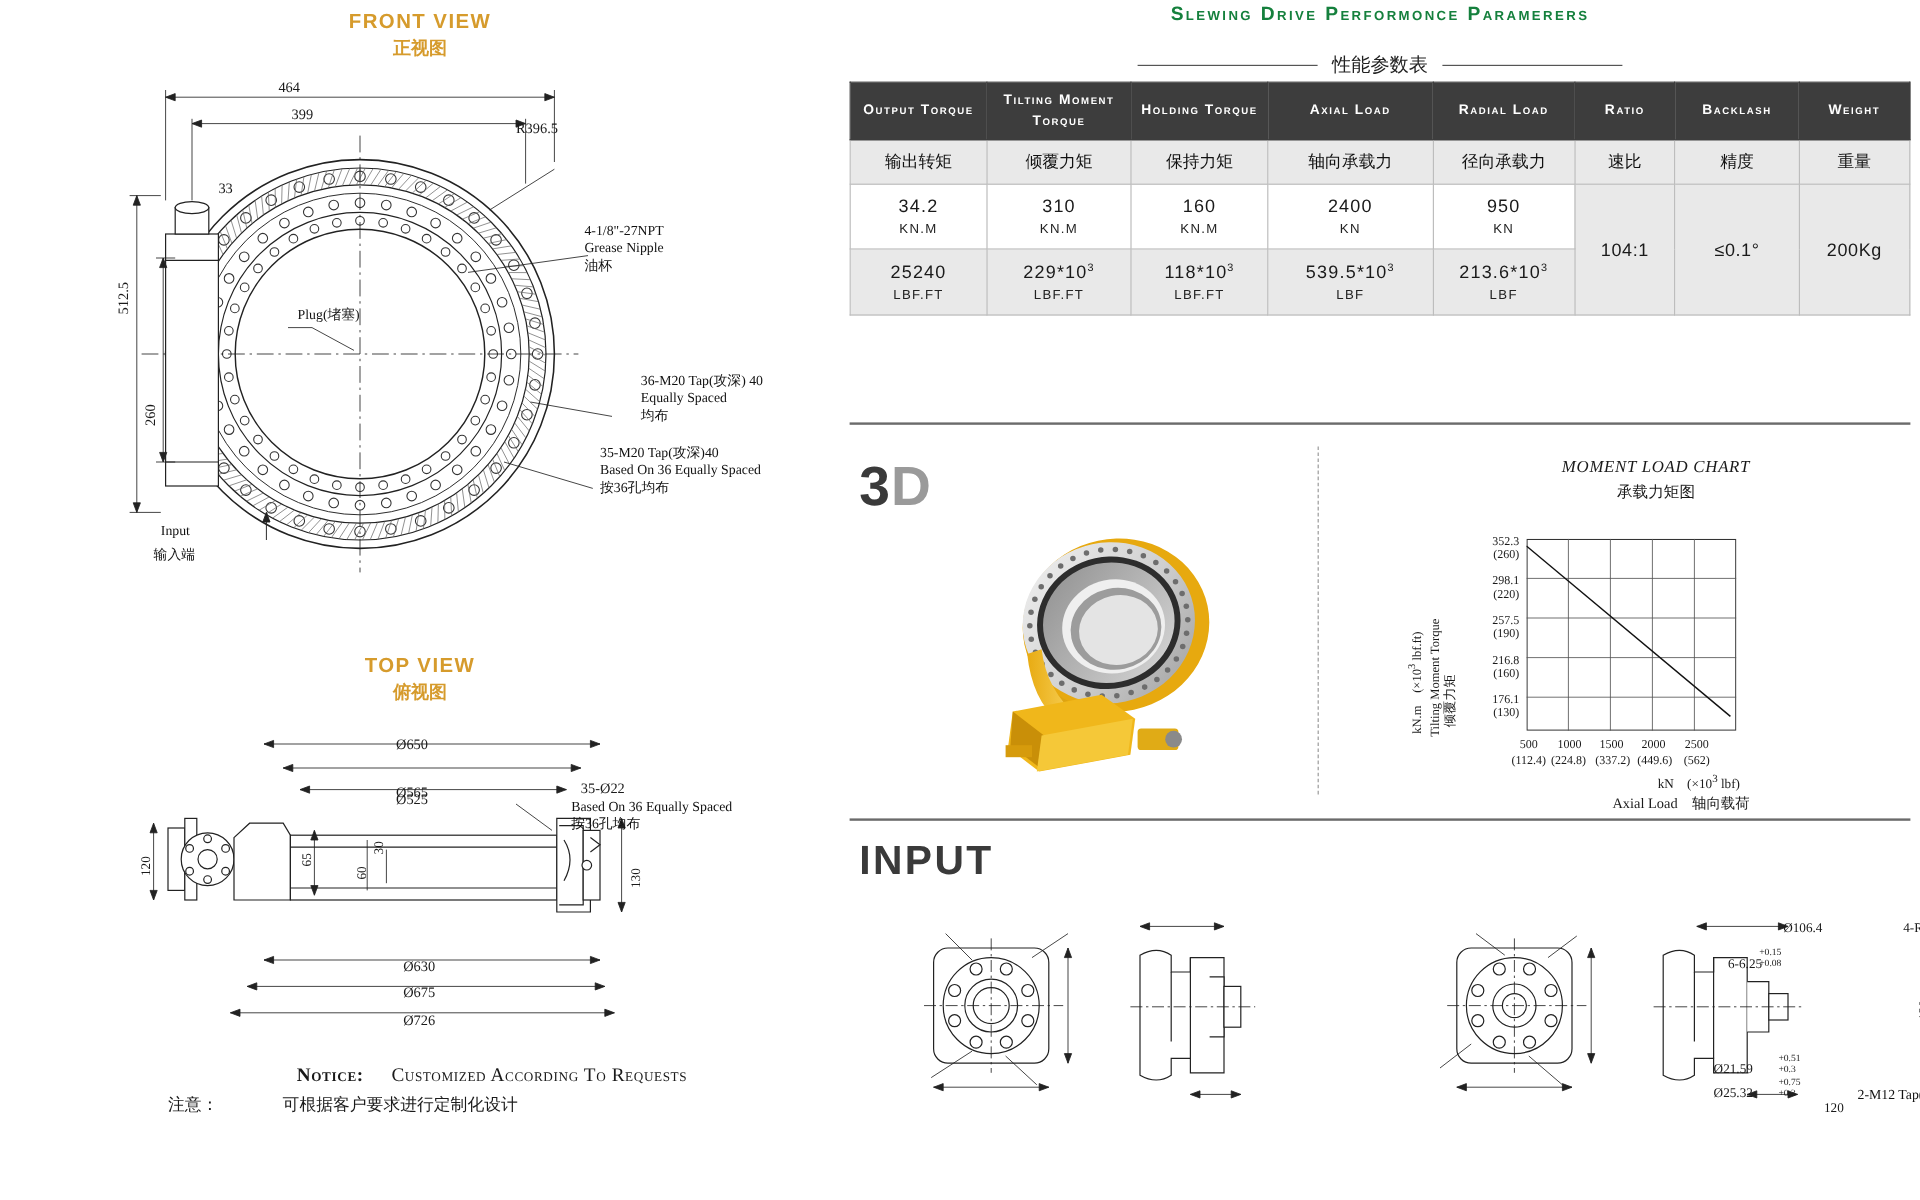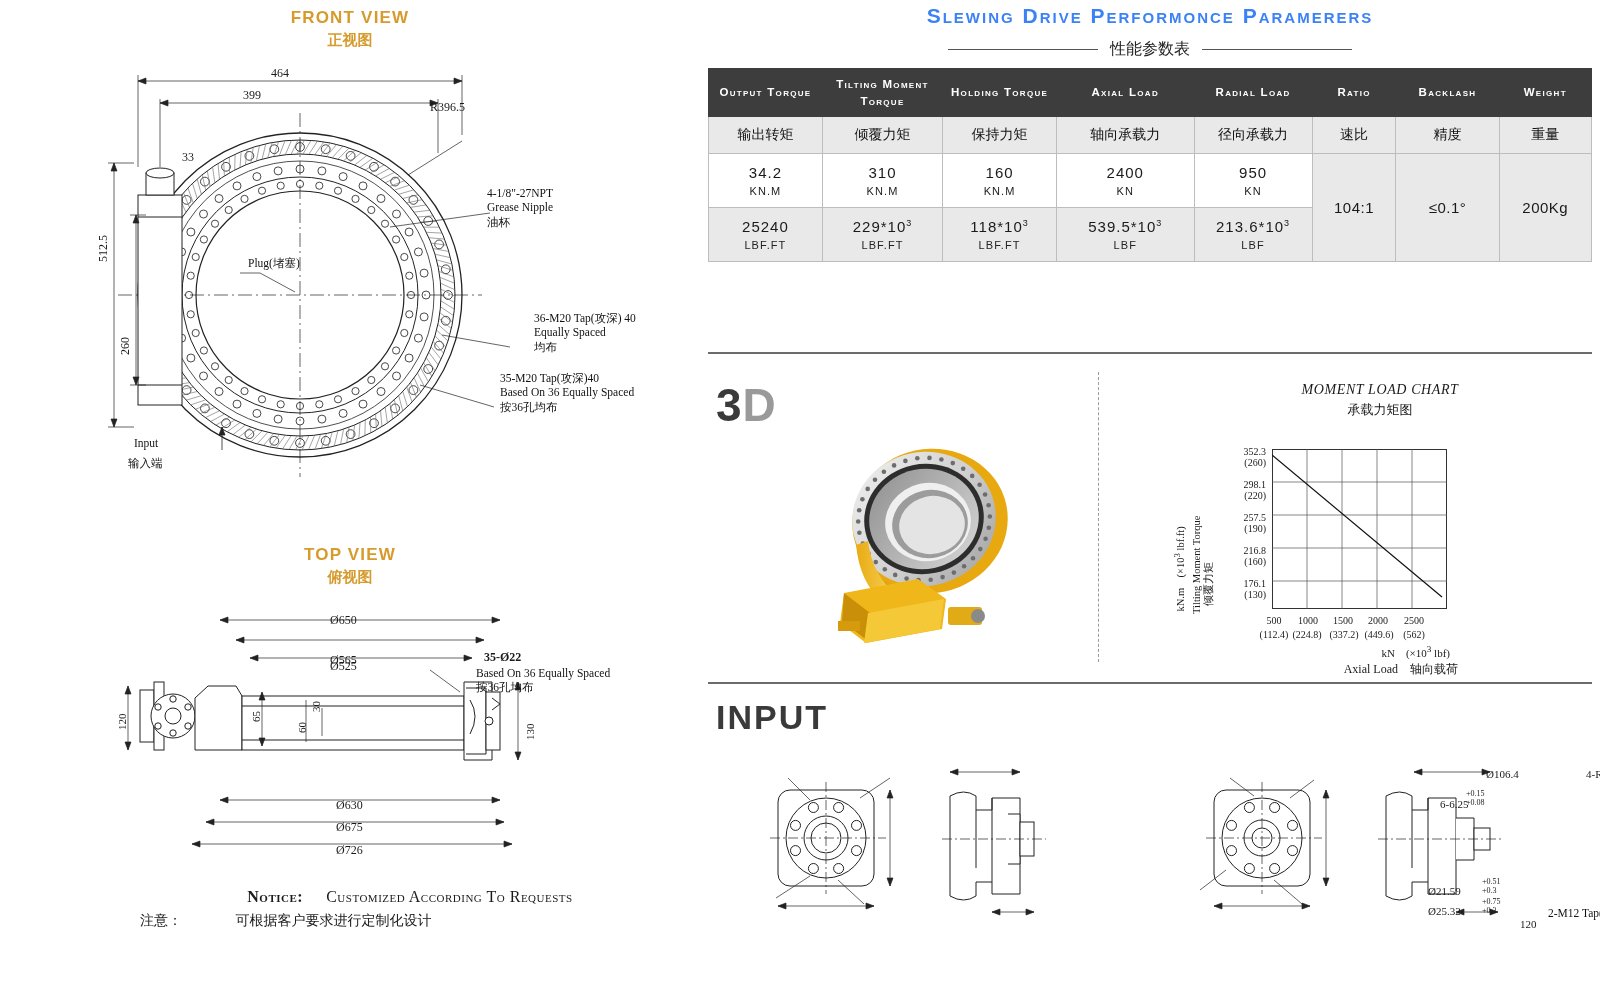--- a/index.html
+++ b/index.html
@@ -44,24 +44,24 @@
   .notice .row1 { font-size:16px; letter-spacing:0.5px;text-align:center; }
   .notice .row1 .lbl { font-variant:small-caps; font-weight:bold; }
   .notice .row2 { font-size:14px; margin-top:6px; }
   .notice .ind { display:inline-block; width:92px; }
 
   
   .right { position:absolute; left:700px; top:0; width:900px; height:1000px; }
 
   .hdr { position:absolute; left:0; top:4px; width:900px; text-align:center; }
   .hdr .en {
-    font-size:21px; font-weight:bold; letter-spacing:2px; color:#3b82f6;
+    font-size:16px; font-weight:bold; letter-spacing:2px; color:#15803d;
     font-variant:small-caps;
   }
-  .hdr .cnwrap { margin-top:11px; display:flex; align-items:center; justify-content:center; gap:12px; }
+  .hdr .cnwrap { margin-top:22px; display:flex; align-items:center; justify-content:center; gap:12px; }
   .hdr .cnwrap .bar { height:1px; background:#555; width:150px; }
   .hdr .cn { font-size:16px; color:#222; }
 
   
   .tbl-wrap { position:absolute; left:8px; top:68px; width:884px; }
   table.spec { border-collapse:collapse; width:884px; table-layout:fixed; }
   table.spec th, table.spec td {
     border:1px solid #bdbdbd; text-align:center; vertical-align:middle;
   }
   table.spec thead th {
@@ -454,21 +454,21 @@
           <line x1="170" y1="218" x2="150" y2="218"></line>
         </g>
 
         <g stroke="#222" stroke-width="0.8">
           <line x1="132" y1="395" x2="132" y2="372"></line>
           <path d="M132 372 l-3 8 h6 z" fill="#222"></path>
         </g>
       </svg>
     </div>
 
-    <div class="dim-label" style="left:232px; top:66px;margin-left:39px;">464</div>
+    <div class="dim-label" style="left:232px; top:66px;">464</div>
     <div class="dim-label" style="left:243px; top:88px;">399</div>
     <div class="dim-label" style="left:430px; top:100px;">R396.5</div>
     <div class="dim-label" style="left:182px; top:150px;">33</div>
     <div class="dim-label" style="left:96px; top:262px; transform:rotate(-90deg); transform-origin:left top;">512.5</div>
     <div class="dim-label" style="left:118px; top:355px; transform:rotate(-90deg); transform-origin:left top;">260</div>
 
     <div class="callout" style="left:487px; top:186px; white-space:pre;">4-1/8"-27NPT
 Grease Nipple
 油杯</div>
     <div class="callout" style="left:248px; top:256px;">Plug(堵塞)</div>
@@ -556,21 +556,21 @@
     <div class="dim-label" style="left:330px; top:617px;margin-top:36px;">Ø565</div>
     <div class="dim-label" style="left:330px; top:659px;">Ø525</div>
     <div class="dim-label" style="left:336px; top:798px;">Ø630</div>
     <div class="dim-label" style="left:336px; top:820px;">Ø675</div>
     <div class="dim-label" style="left:336px; top:843px;">Ø726</div>
     <div class="dim-label small" style="left:116px; top:730px; transform:rotate(-90deg); transform-origin:left top;">120</div>
     <div class="dim-label small" style="left:250px; top:722px; transform:rotate(-90deg); transform-origin:left top;">65</div>
     <div class="dim-label small" style="left:296px; top:733px; transform:rotate(-90deg); transform-origin:left top;">60</div>
     <div class="dim-label small" style="left:310px; top:712px; transform:rotate(-90deg); transform-origin:left top;">30</div>
     <div class="dim-label small" style="left:524px; top:740px; transform:rotate(-90deg); transform-origin:left top;">130</div>
-    <div class="dim-label" style="left:484px; top:650px;font-weight:bold;">35-Ø22</div>
+    <div class="dim-label" style="left:484px; top:650px;">35-Ø22</div>
     <div class="callout" style="left:476px; top:666px; white-space:pre;">Based On 36 Equally Spaced
 按36孔均布</div>
 
     <div class="notice">
       <div class="row1">
         <span class="lbl">Notice:</span>
         <span style="display:inline-block;width:14px"></span>
         <span style="font-variant:small-caps">Customized According To Requests</span>
       </div>
       <div class="row2">

